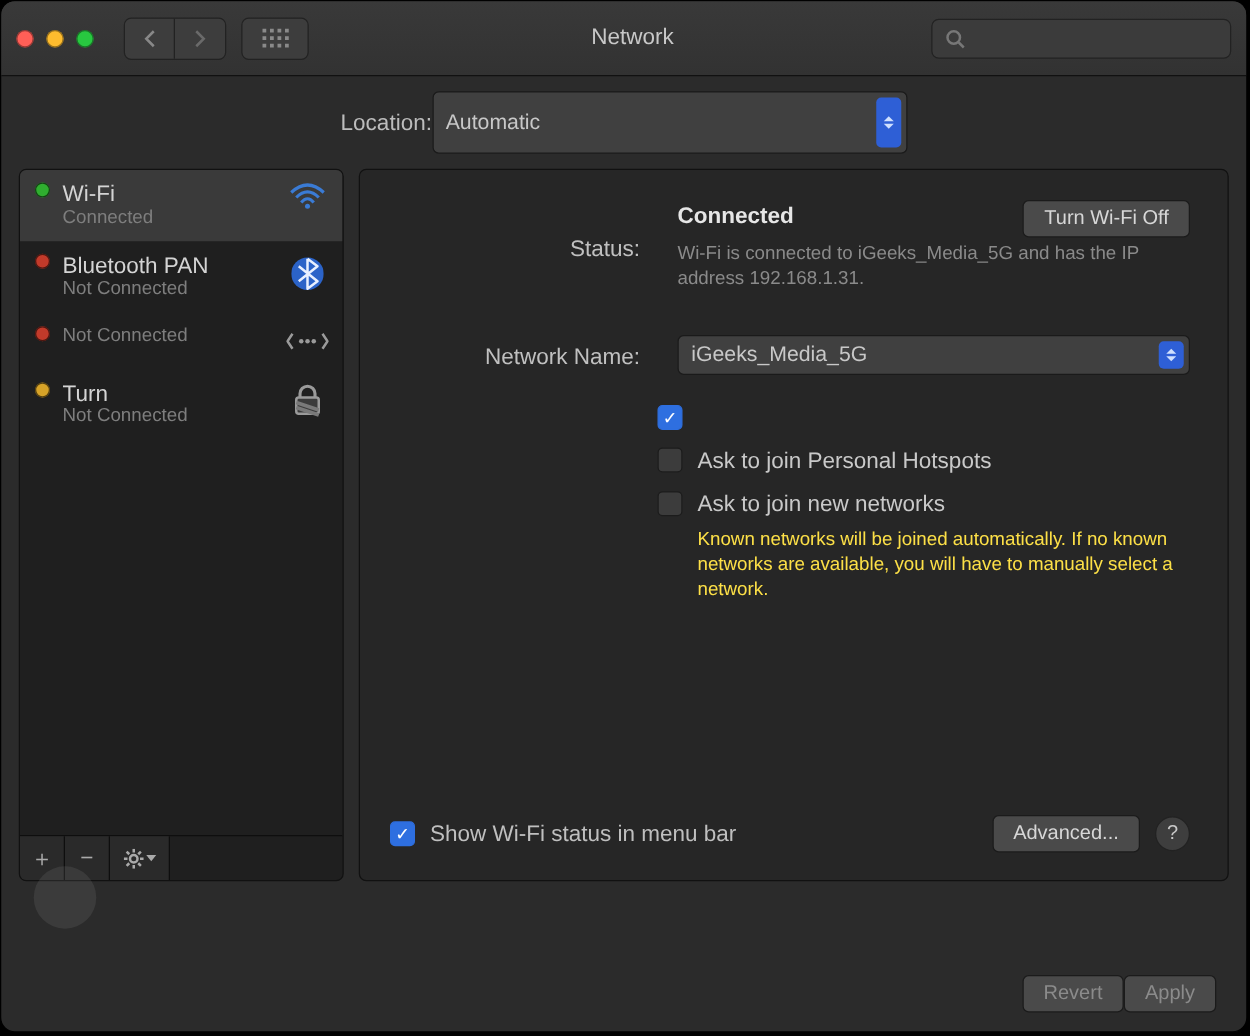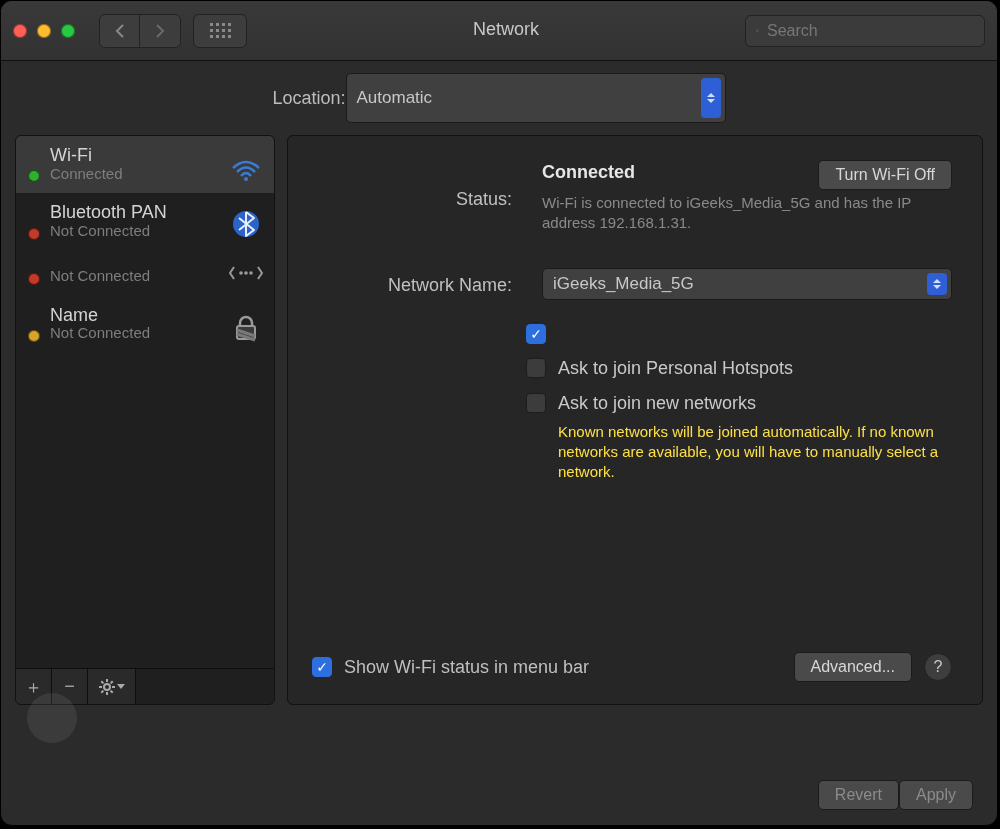--- a/index.html
+++ b/index.html
@@ -81,21 +81,21 @@
   .main { display:flex; gap:12px; padding:0 14px 10px 14px; }
 
   
   .sidebar {
     width:260px; height:570px;
     background:#1f1f1f; border:1px solid #111; border-radius:6px;
     display:flex; flex-direction:column; overflow:hidden;
   }
   .svc-list { flex:1; }
   .svc {
-    display:flex; align-items:flex-end; gap:10px; padding:10px 10px 10px 12px;
+    display:flex; align-items:flex-start; gap:10px; padding:10px 10px 10px 12px;
     border-bottom:1px solid rgba(0,0,0,.0);
   }
   .svc.sel { background:#3a3a3a; }
   .dot { width:12px; height:12px; border-radius:50%; flex:0 0 auto; box-shadow: 0 0 0 1px rgba(0,0,0,.6) inset; }
   .dot.green { background:#2fae2f; } .dot.red { background:#c23a2a; } .dot.yellow { background:#d7a328; }
   .svc .txt { flex:1; line-height:1.1; }
   .svc .name { color:#d4d4d4; font-size:18px; }
   .svc .sub  { color:#7e7e7e; font-size:15px; }
   .svc .ic { width:36px; display:flex; align-items:center; justify-content:center; color:#7d7d7d; }
 
@@ -199,21 +199,20 @@
           <span></span>
           <span></span>
       </span>
     </div>
     <div class="title">Network</div>
     <div class="search">
       <svg width="16" height="16" viewBox="0 0 16 16">
         <circle cx="7" cy="7" r="5" fill="none" stroke="#777" stroke-width="2"></circle>
         <line x1="11" y1="11" x2="15" y2="15" stroke="#777" stroke-width="2"></line>
       </svg>
-      <input type="text" placeholder="Search" style="">
     </div>
   </div>
 
   <div class="location-row">
     <span class="loc-label">Location:</span>
     <div class="select">
       <span>Automatic</span>
       <span class="stepper"></span>
     </div>
   </div>
@@ -265,21 +264,21 @@
               <circle cx="12" cy="12" r="1.8" fill="#9a9a9a"></circle>
               <circle cx="17" cy="12" r="1.8" fill="#9a9a9a"></circle>
               <circle cx="22" cy="12" r="1.8" fill="#9a9a9a"></circle>
             </svg>
           </span>
         </div>
 
         <div class="svc">
           <span class="dot yellow"></span>
           <div class="txt">
-            <div class="name">Name</div>
+            <div class="name">Turn</div>
             <div class="sub">Not Connected</div>
           </div>
           <span class="ic">
             <svg width="28" height="28" viewBox="0 0 28 28">
               <path d="M8 12 V9 a6 6 0 0 1 12 0 V12" fill="none" stroke="#9a9a9a" stroke-width="2.5"></path>
               <rect x="5" y="12" width="18" height="13" rx="2" fill="#3b3b3b" stroke="#9a9a9a" stroke-width="2"></rect>
               <line x1="5" y1="16" x2="23" y2="22" stroke="#797979" stroke-width="3"></line>
               <line x1="5" y1="20" x2="23" y2="26" stroke="#797979" stroke-width="3"></line>
             </svg>
           </span>

